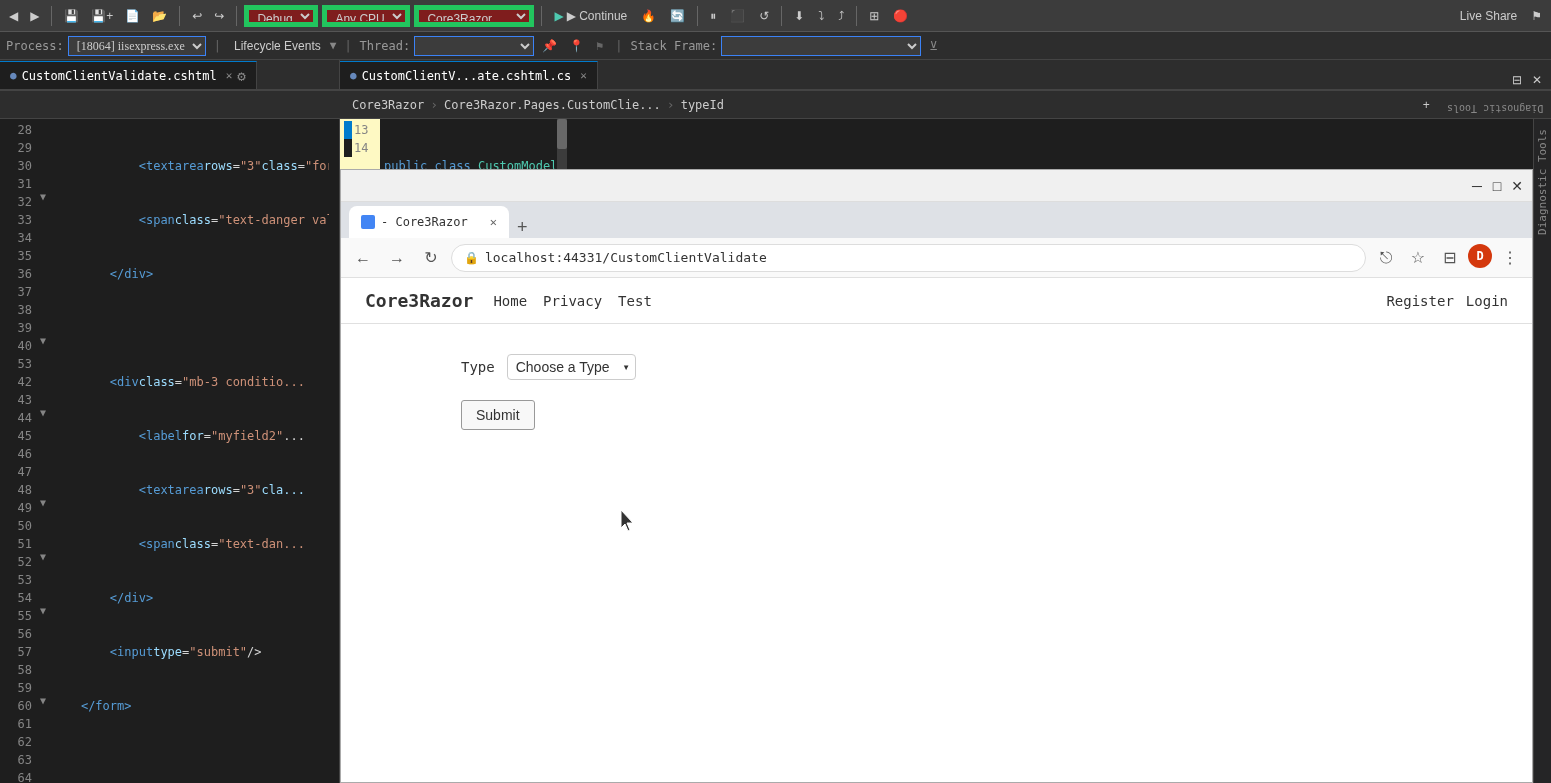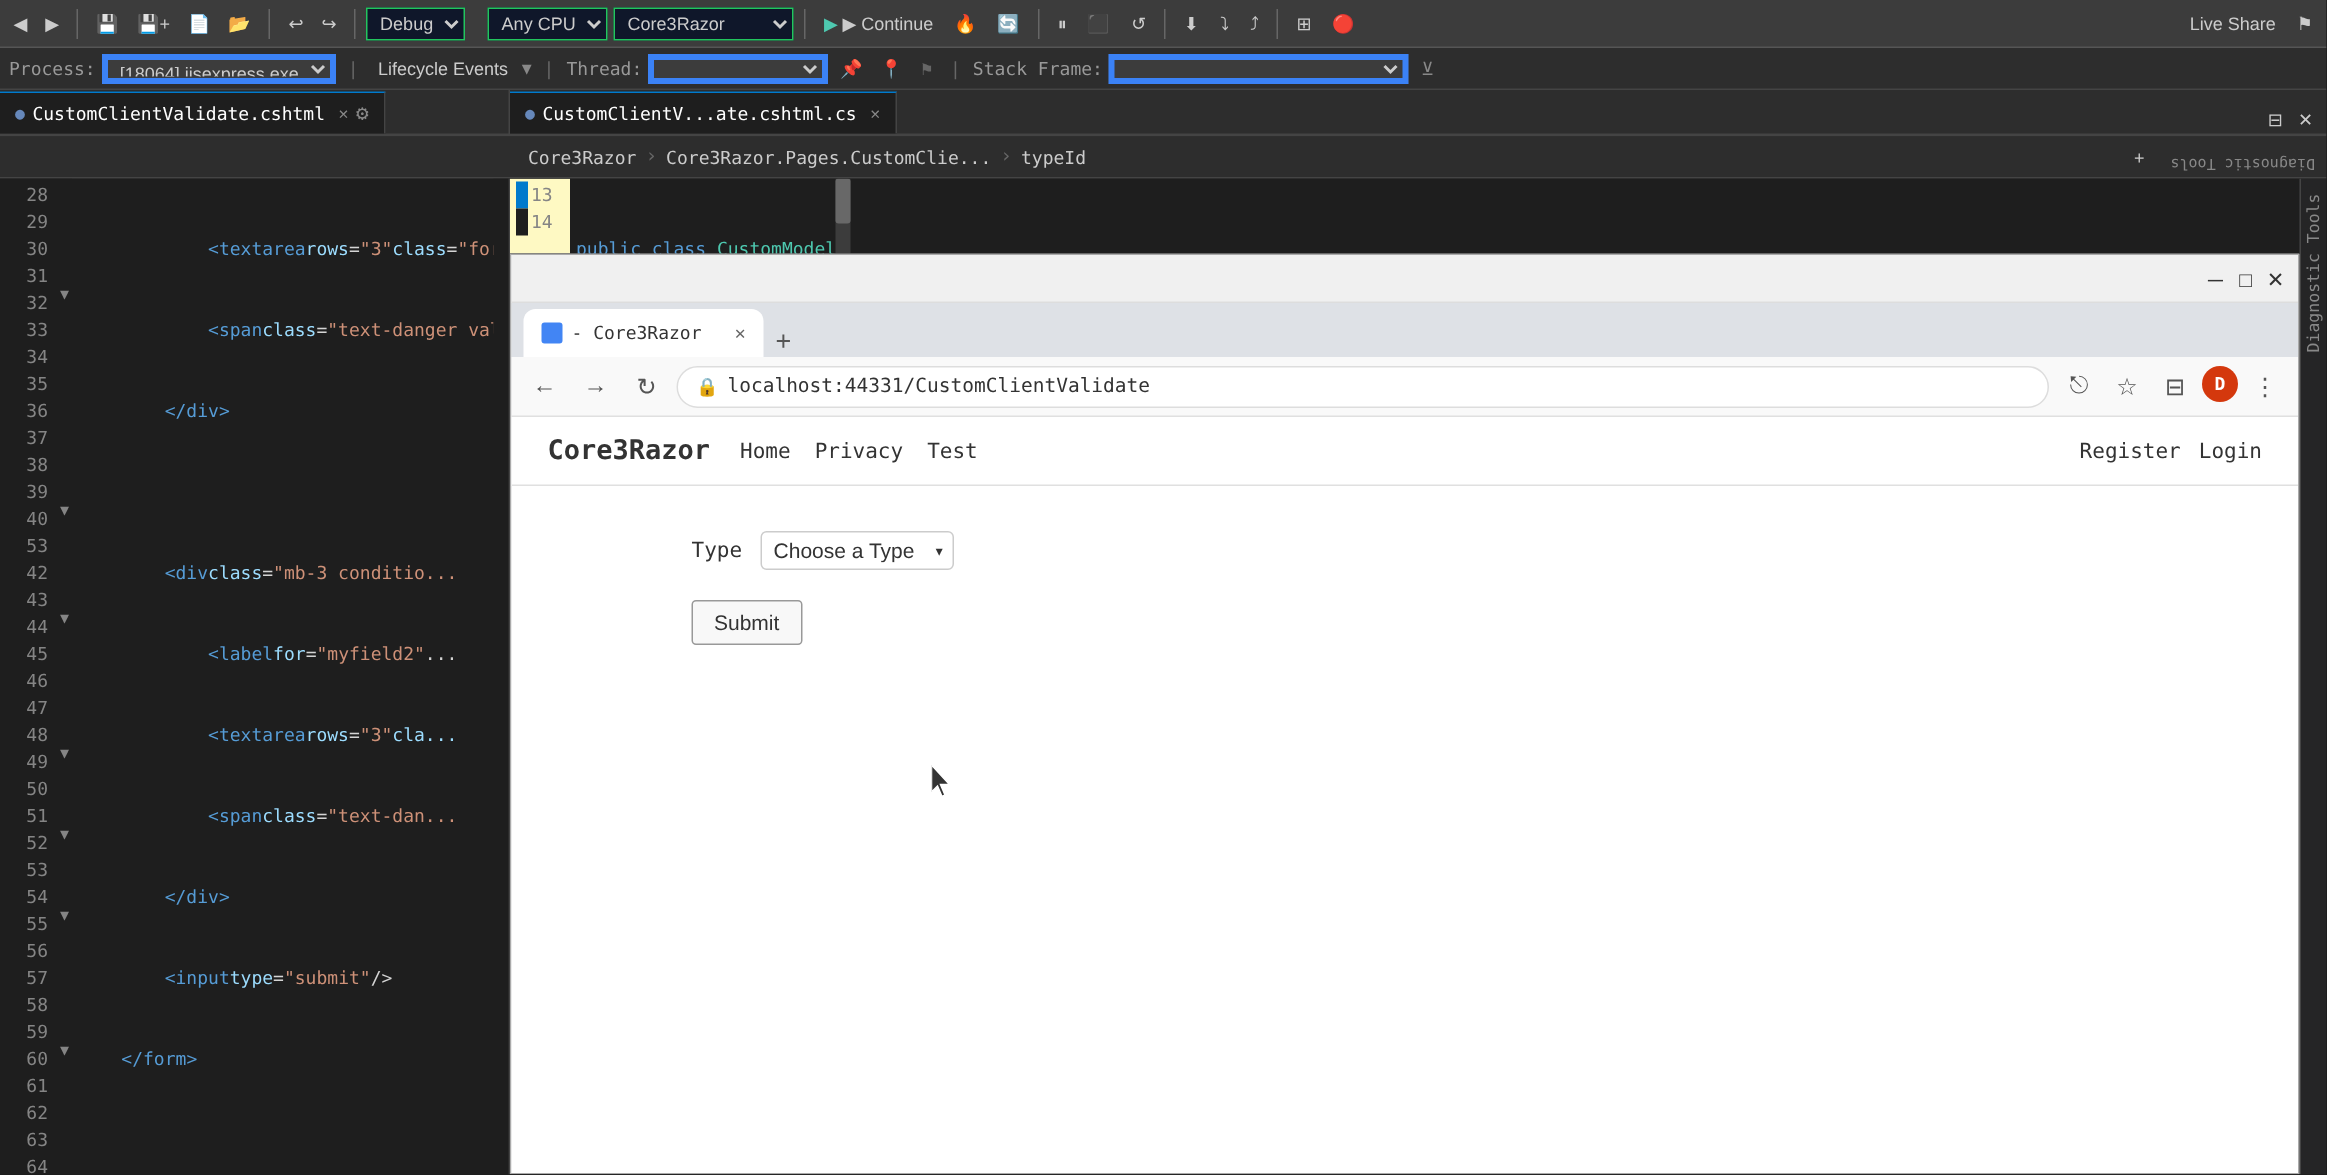--- a/index.html
+++ b/index.html
@@ -30,22 +30,22 @@
       background: transparent;
       border: none;
       color: #ccc;
       padding: 2px 5px;
       cursor: pointer;
       font-size: 12px;
       white-space: nowrap;
       border-radius: 2px;
     }
     .toolbar-dropdown {
-      background: #0f172a;
-      border: 1px solid #22c55e;
+      background: #7f1d1d;
+      border: 5px solid #22c55e;
       color: #ccc;
       font-size: 12px;
       padding: 1px 4px;
       cursor: pointer;
       height: 22px;
     }
     .toolbar-continue {
       display: flex;
       align-items: center;
       gap: 3px;
@@ -60,25 +60,26 @@
       display: flex;
       align-items: center;
       padding: 0 6px;
       gap: 4px;
       border-bottom: 1px solid #444;
       font-size: 12px;
     }
     .process-label { color: #999; }
     .process-dropdown {
       background: #3c3c3c;
-      border: 4px solid #3b82f6;
+      border: 1px solid #3b82f6;
       color: #ccc;
       font-size: 12px;
       padding: 1px 4px;
       height: 20px;
+      font-family: Liberation Serif, serif;
     }
     .process-sep { color: #666; margin: 0 4px; }
 
     
     .editor-tabs {
       background: #2d2d2d;
       height: 30px;
       display: flex;
       align-items: flex-end;
       border-bottom: 1px solid #444;
@@ -424,21 +425,21 @@
   </div>
   <div class="toolbar-sep"></div>
   <div class="toolbar-group">
     <button class="toolbar-btn">↩</button>
     <button class="toolbar-btn">↪</button>
   </div>
   <div class="toolbar-sep"></div>
   <select class="toolbar-dropdown">
     <option>Debug</option>
   </select>
-  <select class="toolbar-dropdown" style="min-width:80px;margin-left:11px;">
+  <select class="toolbar-dropdown" style="min-width:80px;">
     <option>Any CPU</option>
   </select>
   <select class="toolbar-dropdown" style="min-width:120px;">
     <option>Core3Razor</option>
   </select>
   <div class="toolbar-sep"></div>
   <button class="toolbar-btn toolbar-continue">
     <span style="color:#4ec9b0;">▶</span>
     <span>▶ Continue</span>
   </button>

